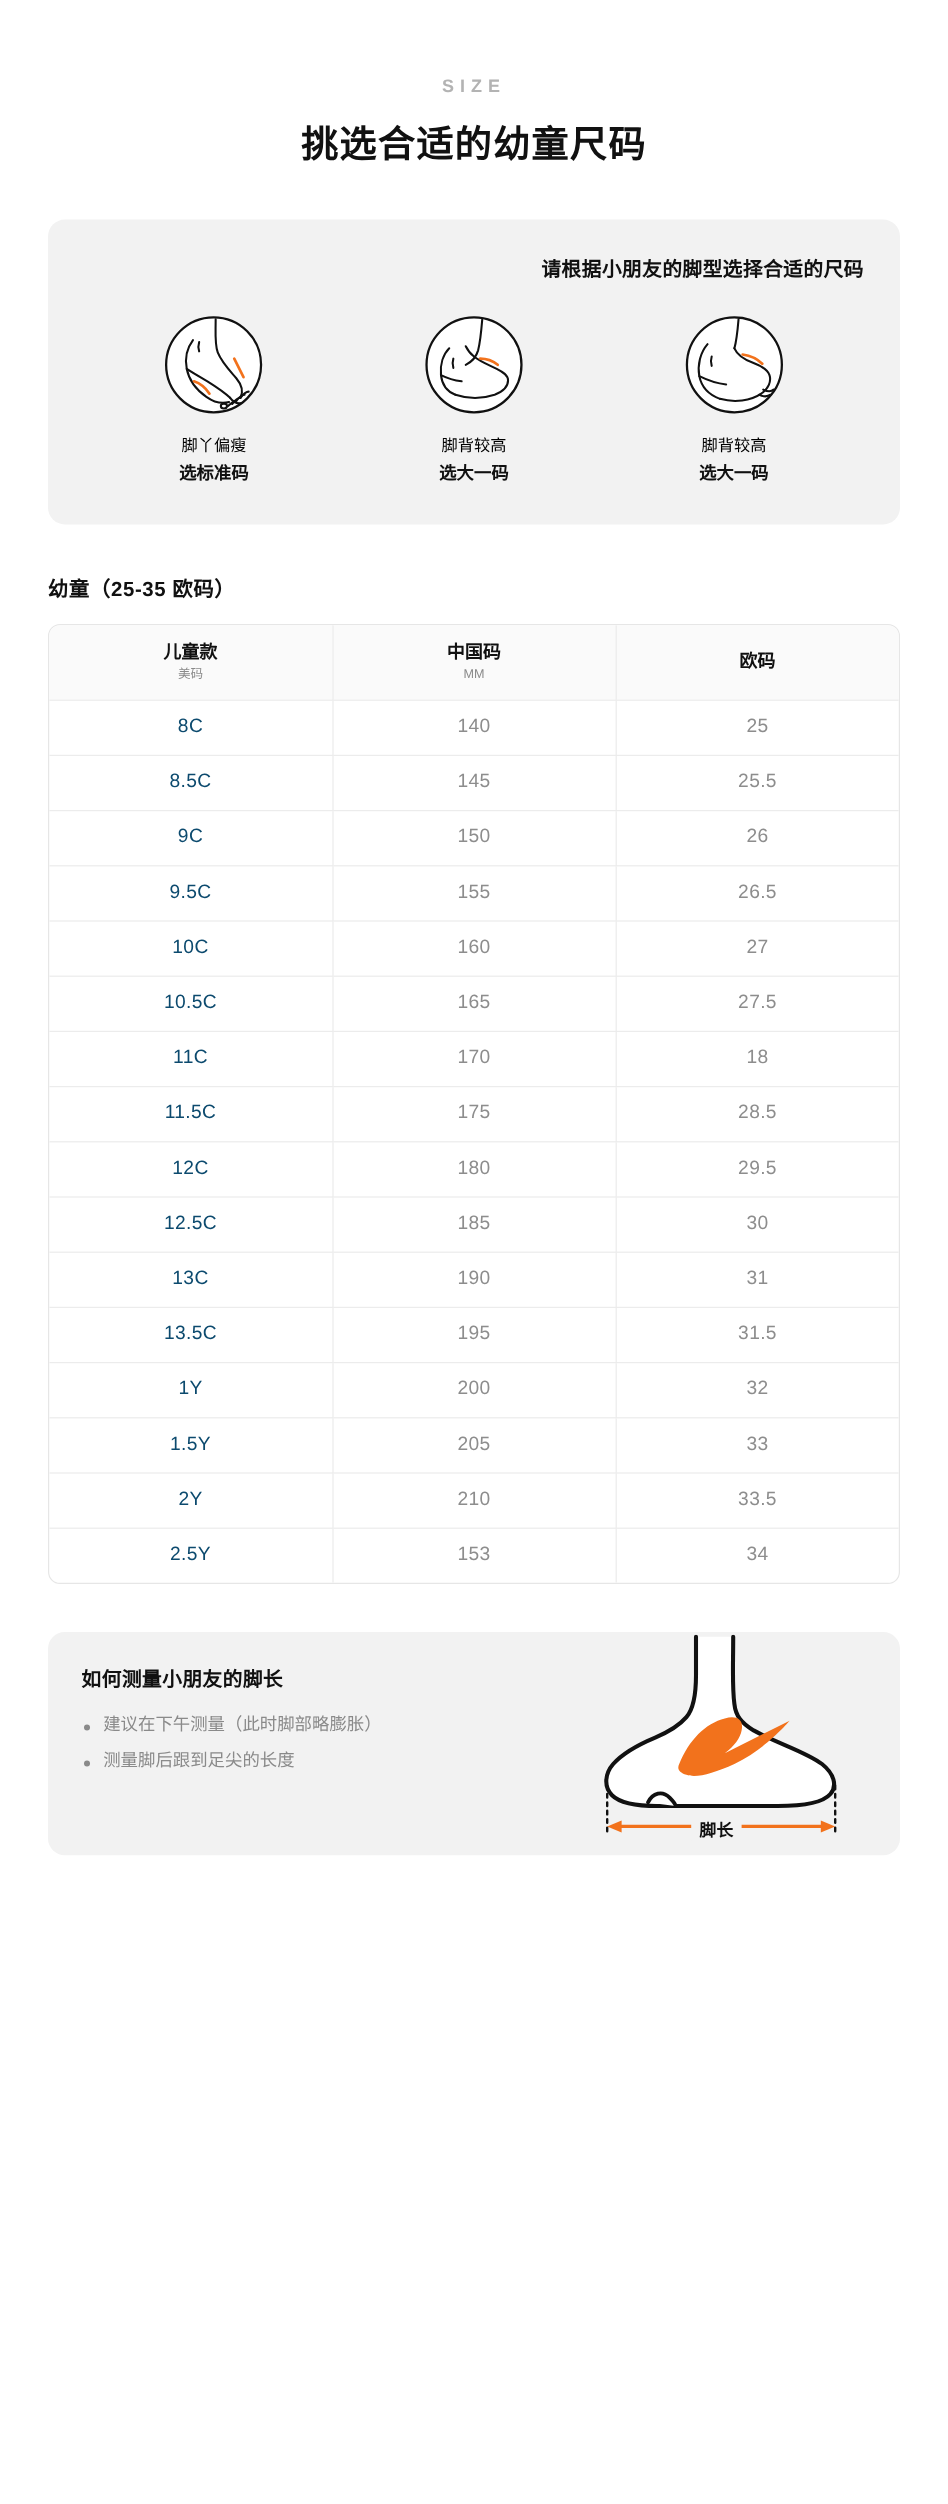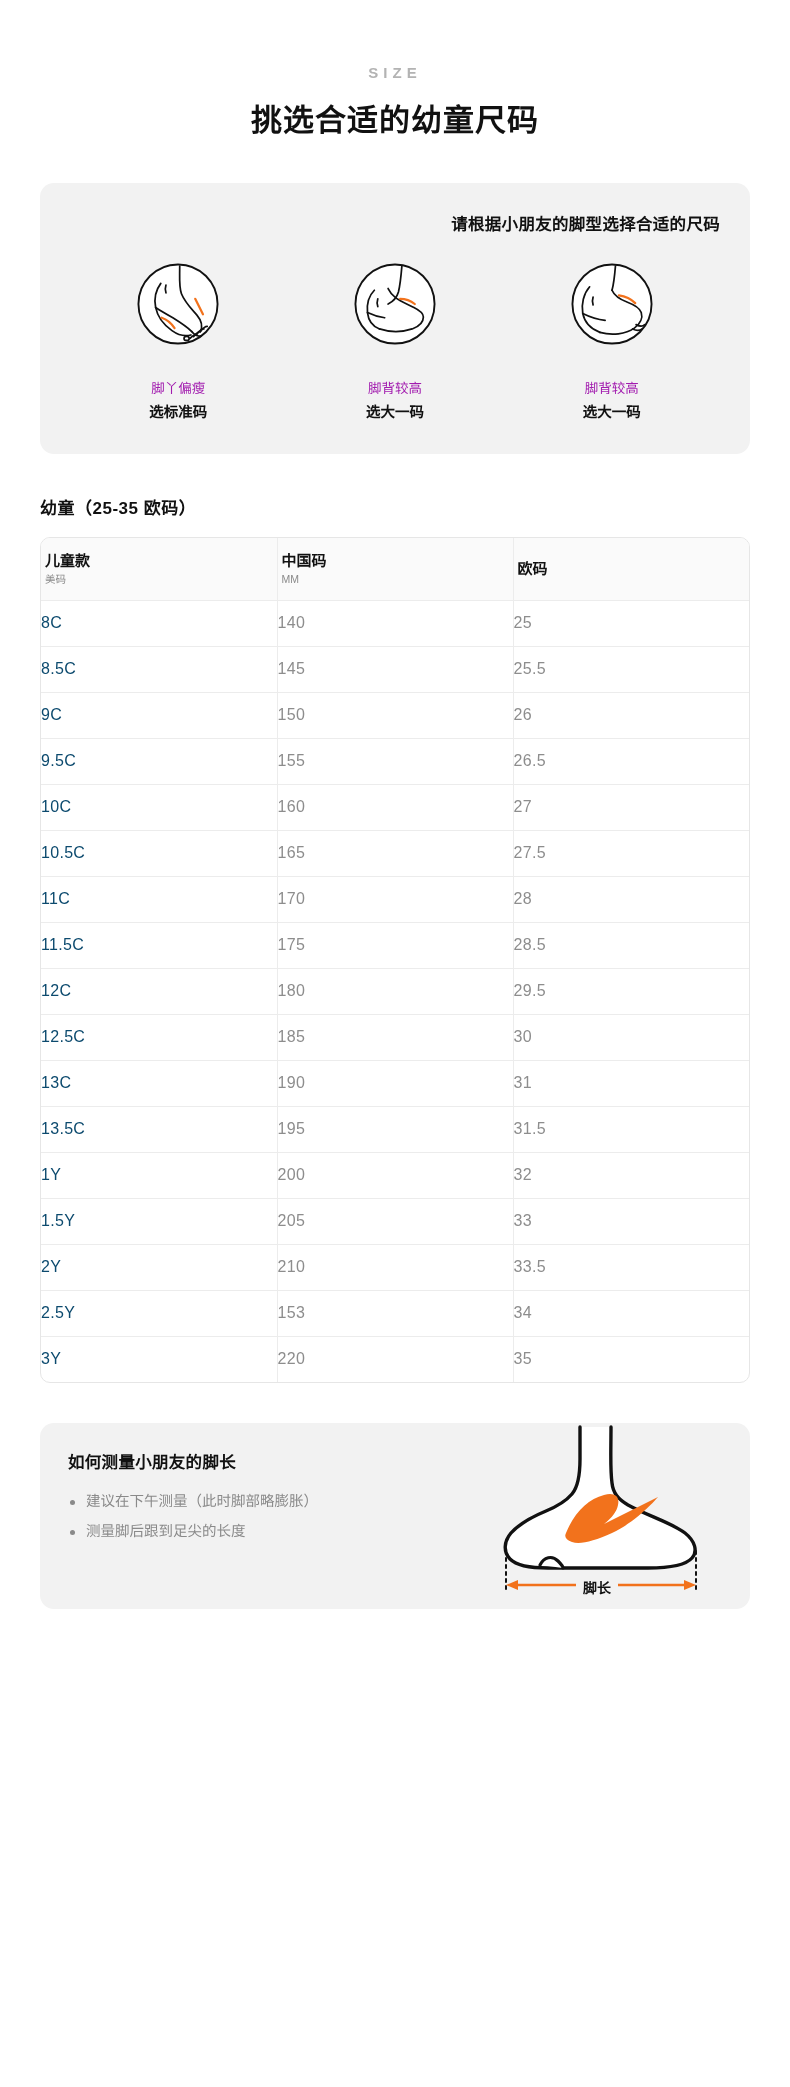--- a/index.html
+++ b/index.html
@@ -70,23 +70,23 @@
     width: 150px;
     text-align: center;
   }
   .foot-circle {
     width: 86px;
     height: 86px;
     margin: 0 auto;
   }
   .foot-circle svg { display: block; width: 86px; height: 86px; }
   .foot-desc {
-    margin-top: 32px;
+    margin-top: 15px;
     font-size: 13.5px;
-    color: #a21caf;
+    color: #000000;
     line-height: 1.5;
   }
   .foot-advice {
     margin-top: 3px;
     font-size: 14.5px;
     font-weight: 700;
     color: #111111;
     line-height: 1.5;
   }
 
@@ -104,21 +104,21 @@
     border-radius: 10px;
     overflow: hidden;
   }
   table.size-table {
     width: 100%;
     border-collapse: collapse;
     table-layout: fixed;
   }
   table.size-table th,
   table.size-table td {
-    text-align: left;
+    text-align: center;
     border-right: 1px solid #ececec;
     border-bottom: 1px solid #ececec;
   }
   table.size-table th:last-child,
   table.size-table td:last-child { border-right: none; }
   table.size-table tr:last-child td { border-bottom: none; }
 
   table.size-table thead th {
     background: #fafafa;
     padding: 14px 4px 14px 4px;
@@ -338,21 +338,21 @@
             <td class="col-eu">27</td>
           </tr>
           <tr>
             <td class="col-us">10.5C</td>
             <td class="col-cn">165</td>
             <td class="col-eu">27.5</td>
           </tr>
           <tr>
             <td class="col-us">11C</td>
             <td class="col-cn">170</td>
-            <td class="col-eu">28</td>
+            <td class="col-eu">18</td>
           </tr>
           <tr>
             <td class="col-us">11.5C</td>
             <td class="col-cn">175</td>
             <td class="col-eu">28.5</td>
           </tr>
           <tr>
             <td class="col-us">12C</td>
             <td class="col-cn">180</td>
             <td class="col-eu">29.5</td>
@@ -384,25 +384,20 @@
           </tr>
           <tr>
             <td class="col-us">2Y</td>
             <td class="col-cn">210</td>
             <td class="col-eu">33.5</td>
           </tr>
           <tr>
             <td class="col-us">2.5Y</td>
             <td class="col-cn">153</td>
             <td class="col-eu">34</td>
-          </tr>
-          <tr>
-            <td class="col-us">3Y</td>
-            <td class="col-cn">220</td>
-            <td class="col-eu">35</td>
           </tr>
         </tbody>
     </table>
   </div>
 
   <div class="measure-card">
     <div class="measure-title">如何测量小朋友的脚长</div>
     <ul class="measure-list">
       <li>建议在下午测量（此时脚部略膨胀）</li>
       <li>测量脚后跟到足尖的长度</li>

